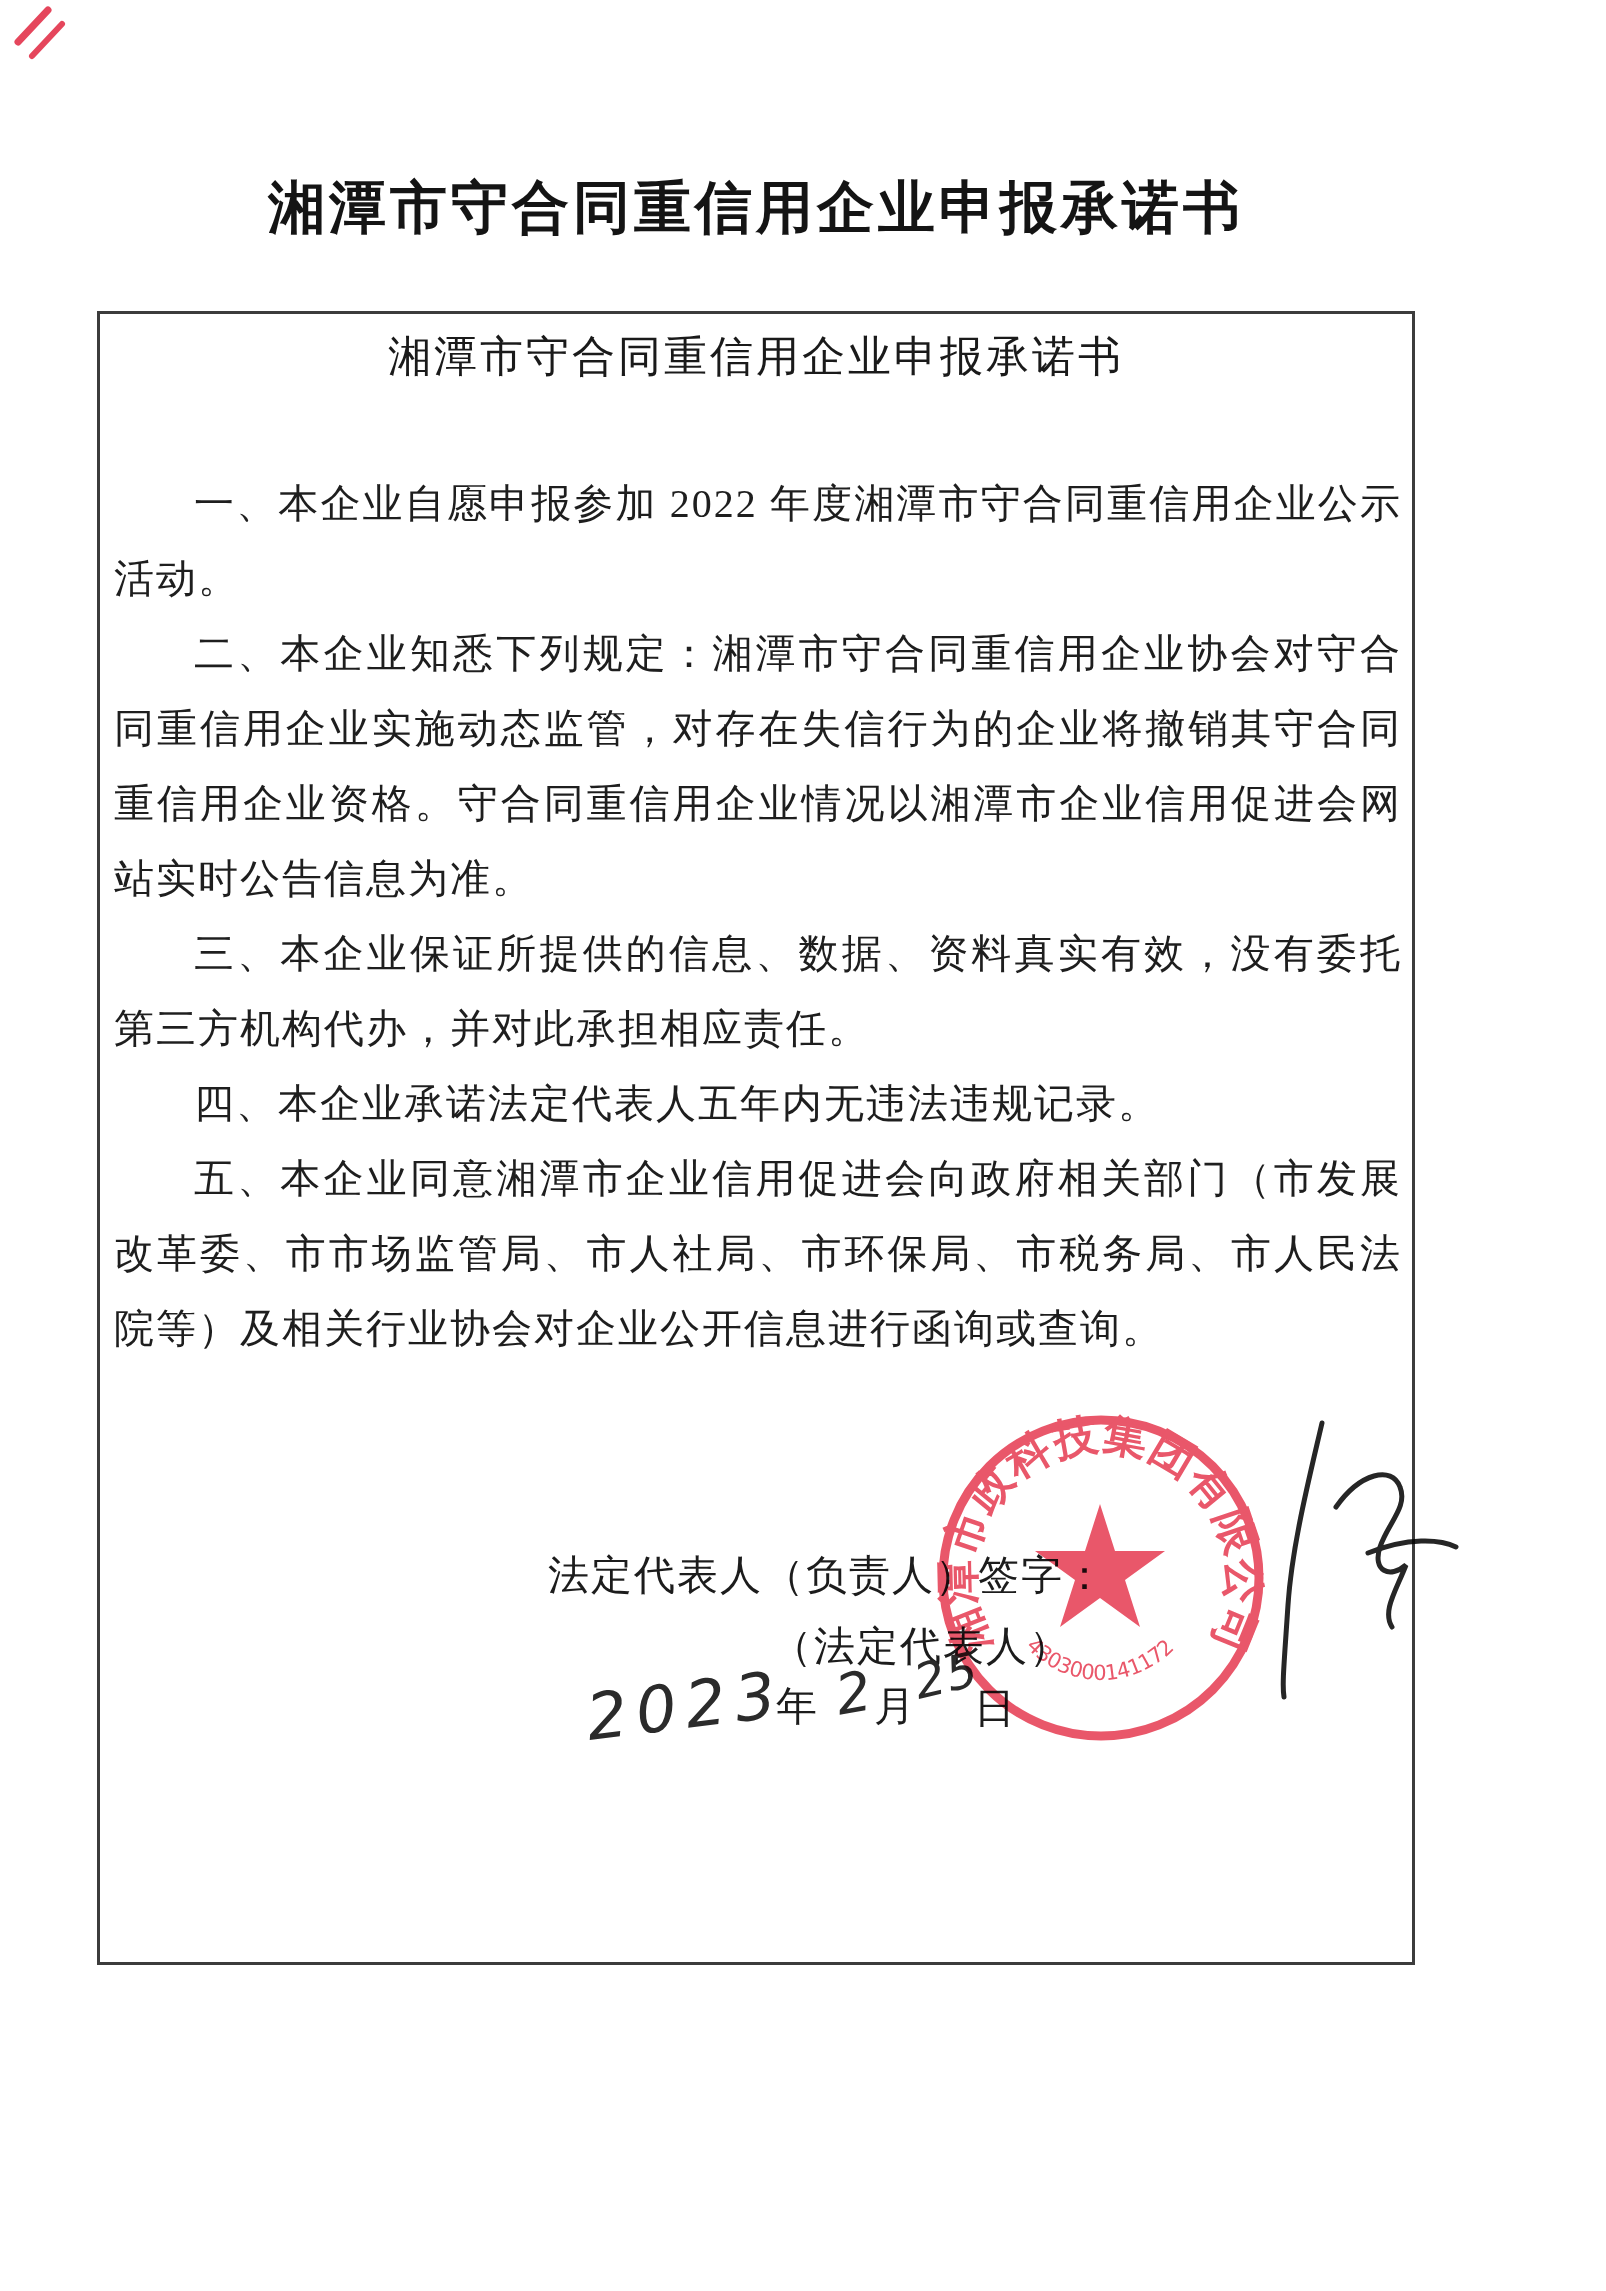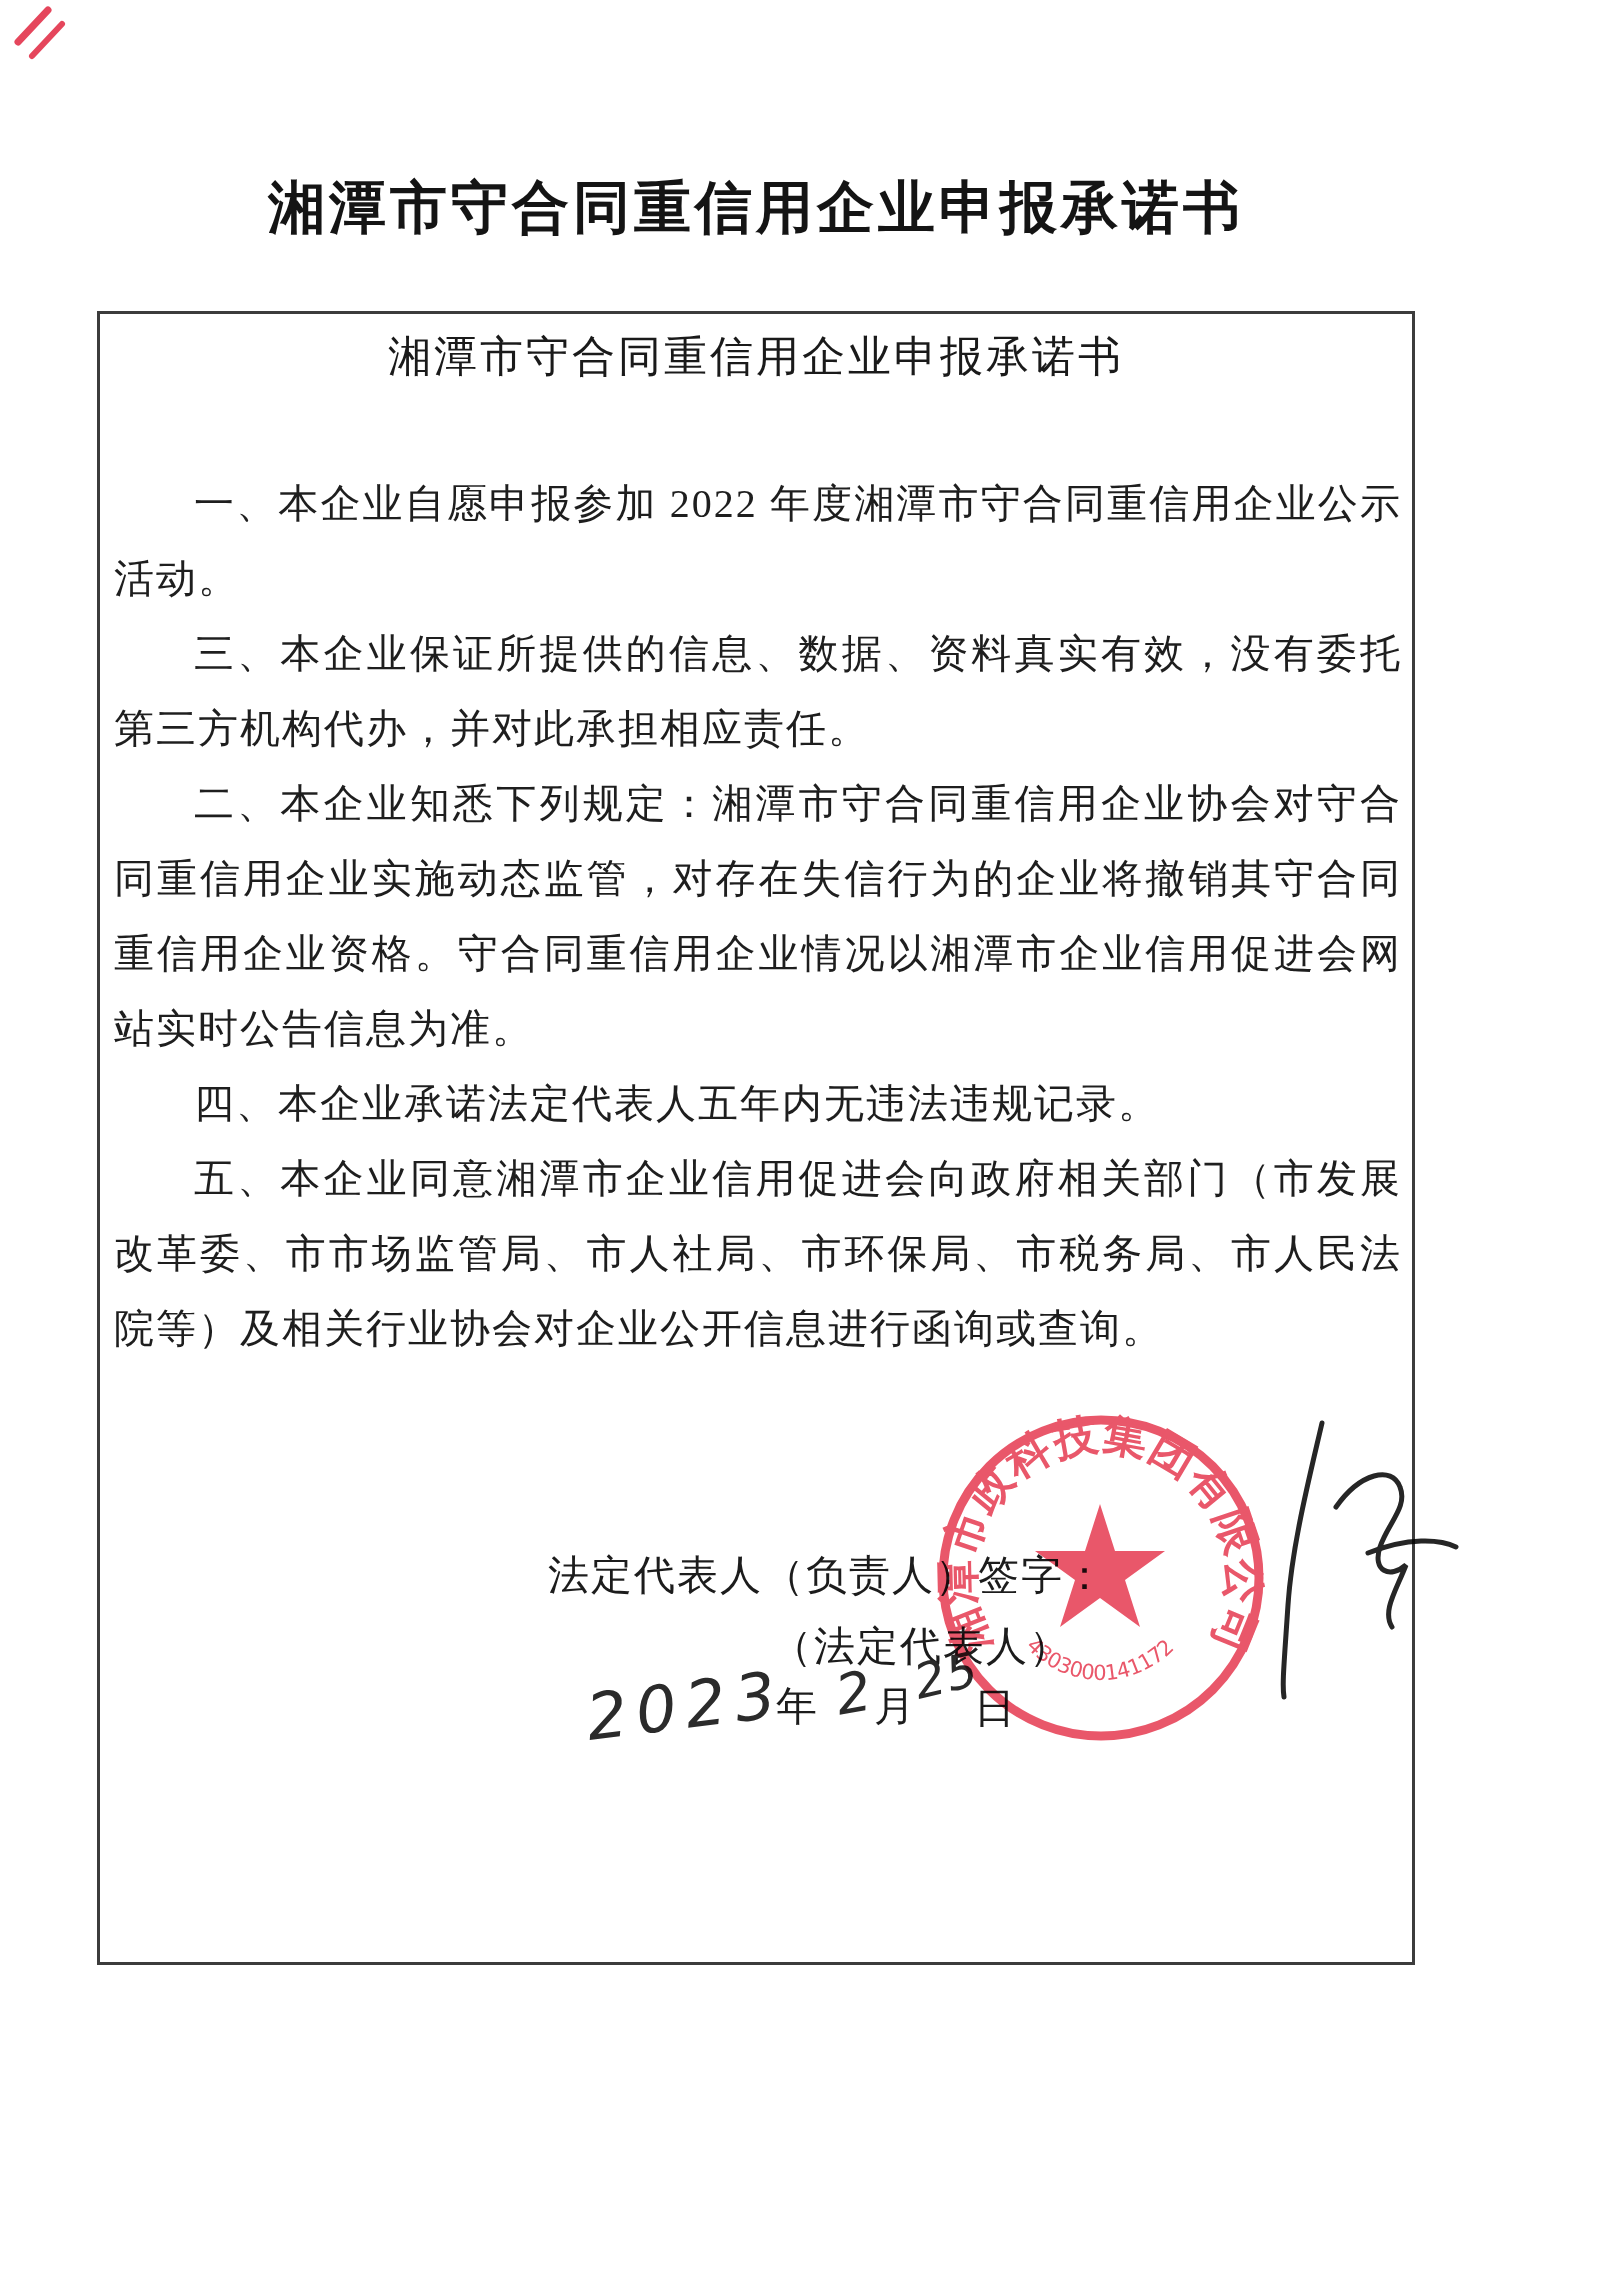--- a/index.html
+++ b/index.html
@@ -55,22 +55,22 @@
     <path d="M 28 56 L 58 24" stroke="#e5465c" stroke-width="6" stroke-linecap="round" fill="none"></path>
   </svg>
 
   <h1 class="main-title">湘潭市守合同重信用企业申报承诺书</h1>
 
   <div class="doc-box">
     <h2 class="box-title">湘潭市守合同重信用企业申报承诺书</h2>
 
     <div class="body-text">
       <p>一、本企业自愿申报参加 2022 年度湘潭市守合同重信用企业公示活动。</p>
+      <p>二、本企业知悉下列规定：湘潭市守合同重信用企业协会对守合同重信用企业实施动态监管，对存在失信行为的企业将撤销其守合同重信用企业资格。守合同重信用企业情况以湘潭市企业信用促进会网站实时公告信息为准。</p>
       <p>三、本企业保证所提供的信息、数据、资料真实有效，没有委托第三方机构代办，并对此承担相应责任。</p>
-      <p>二、本企业知悉下列规定：湘潭市守合同重信用企业协会对守合同重信用企业实施动态监管，对存在失信行为的企业将撤销其守合同重信用企业资格。守合同重信用企业情况以湘潭市企业信用促进会网站实时公告信息为准。</p>
       <p>四、本企业承诺法定代表人五年内无违法违规记录。</p>
       <p>五、本企业同意湘潭市企业信用促进会向政府相关部门（市发展改革委、市市场监管局、市人社局、市环保局、市税务局、市人民法院等）及相关行业协会对企业公开信息进行函询或查询。</p>
     </div>
 
     <div class="sig-label">法定代表人（负责人）签字：</div>
 
     <div class="seal-note">（法定代表人）</div>
 
     <div class="date-line">
       <span class="hw hw-year">2023</span>

